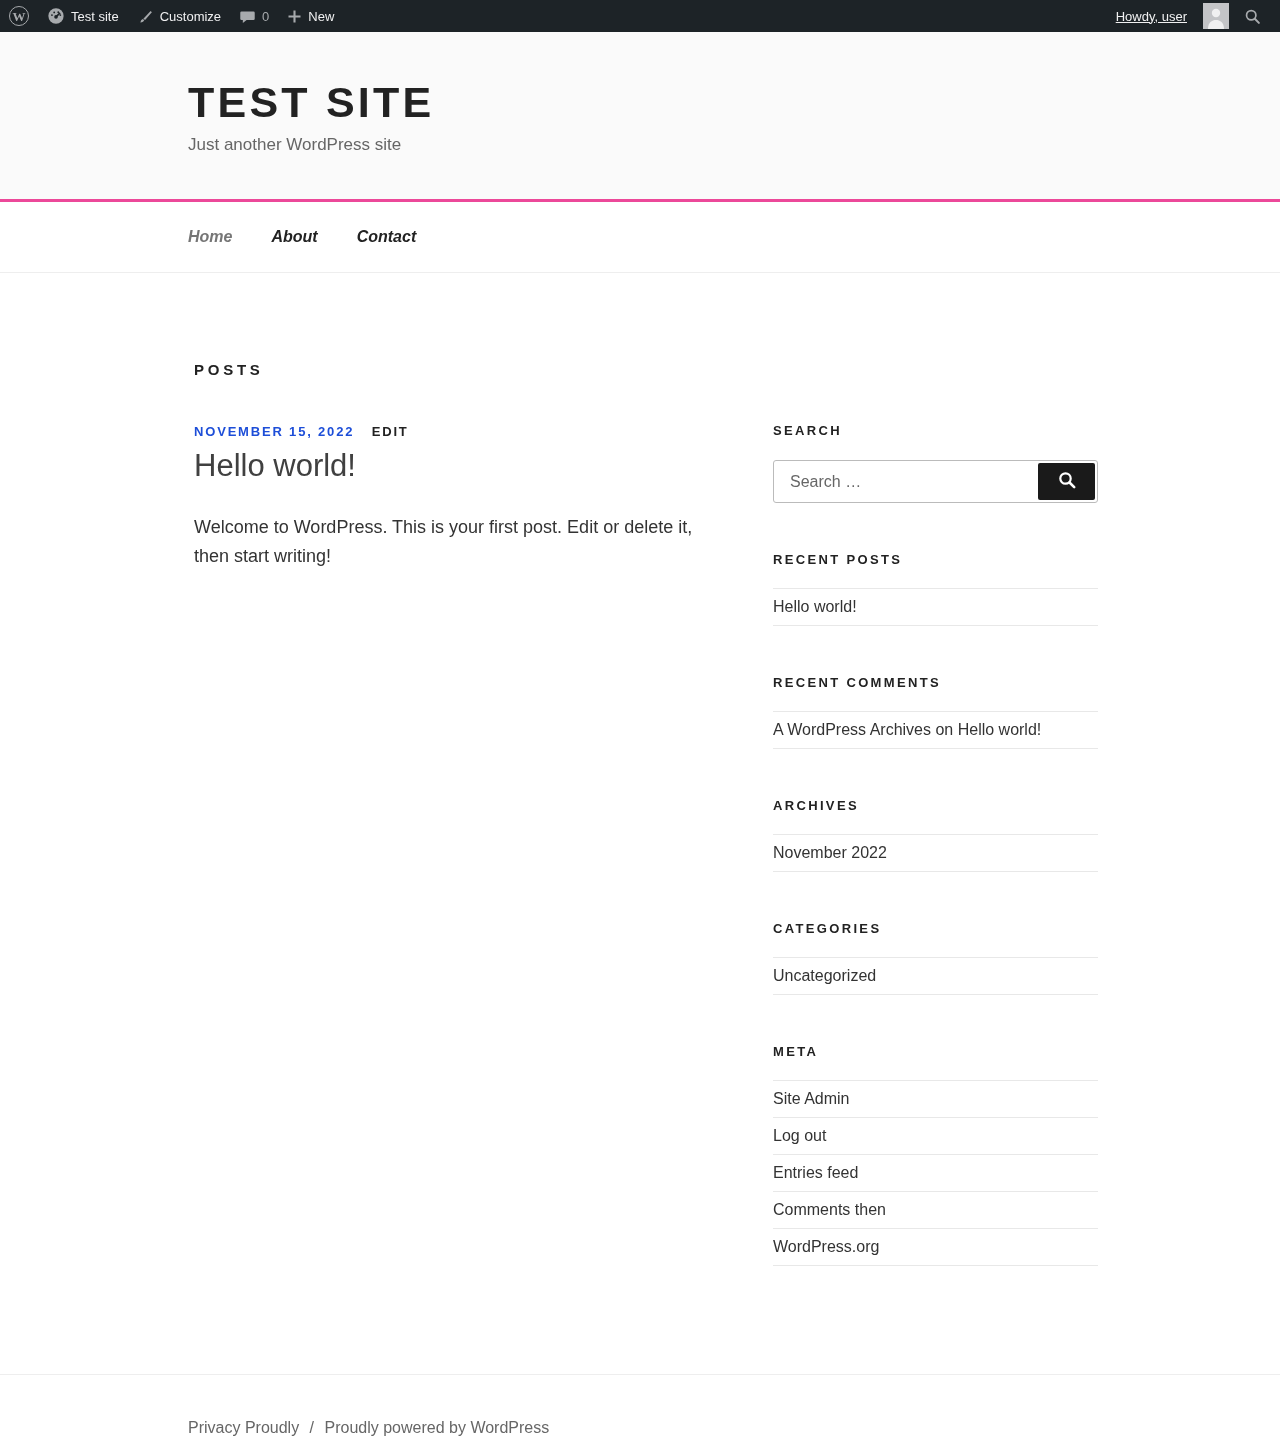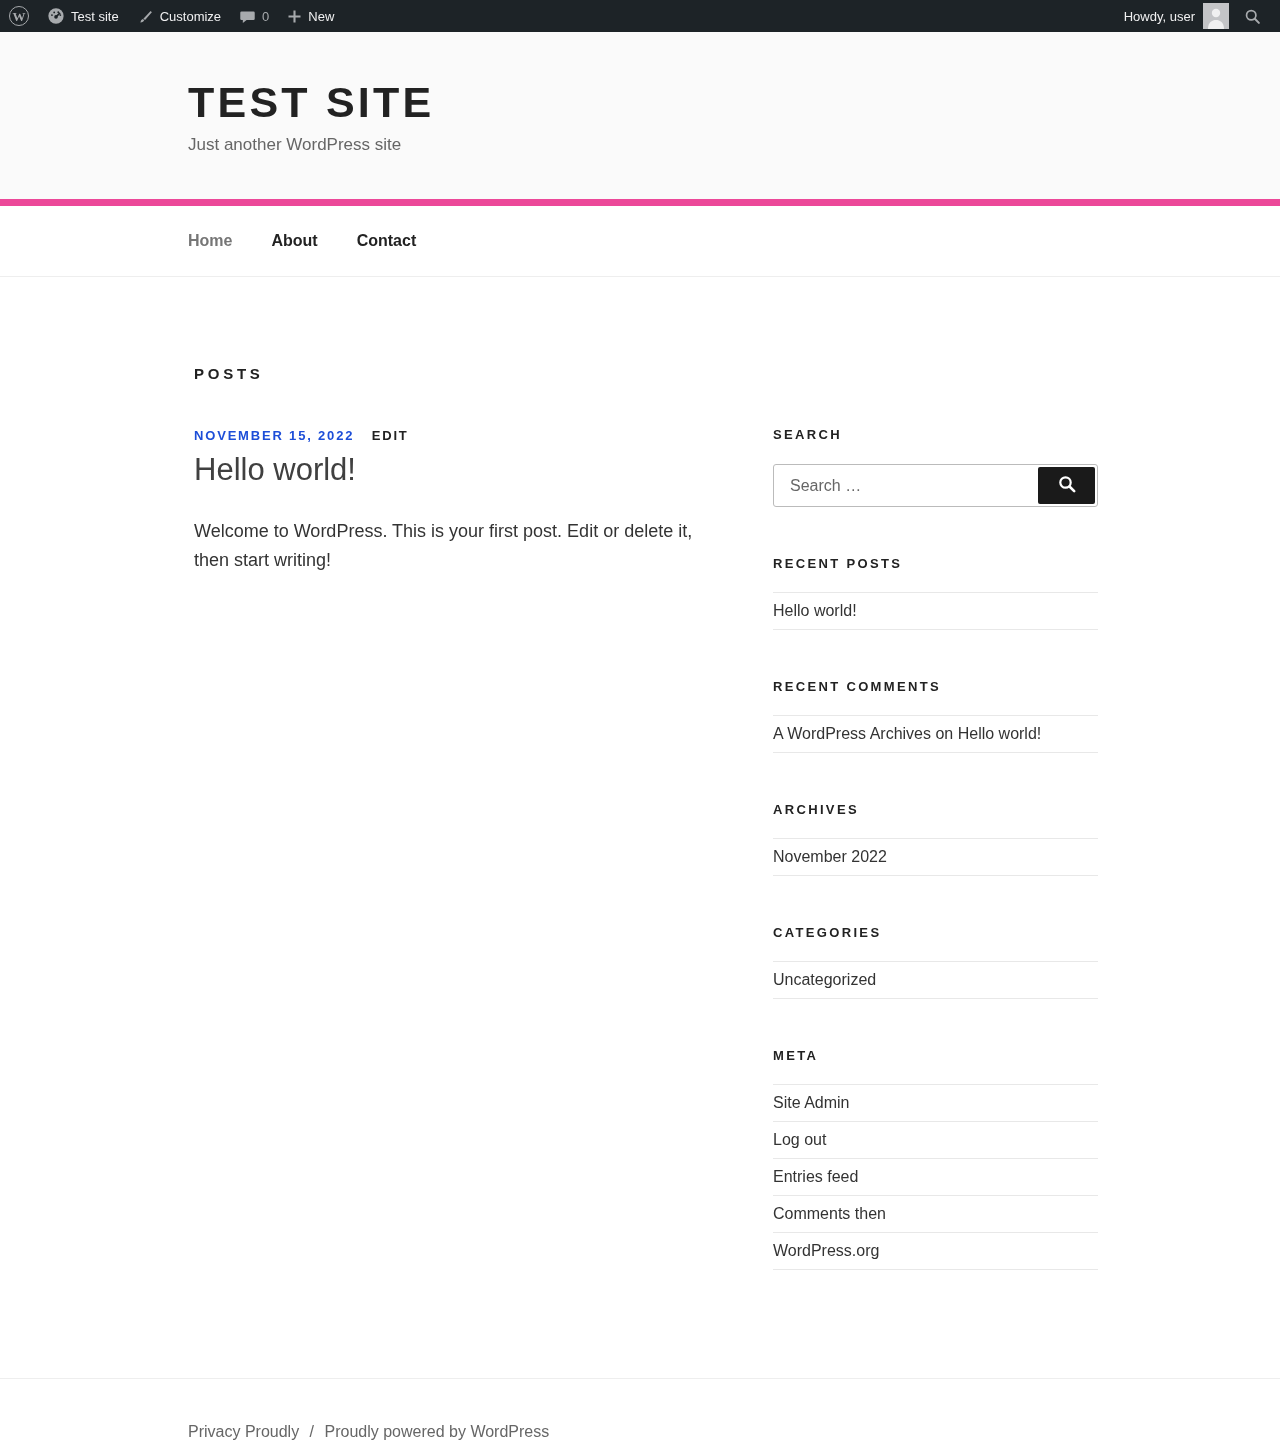--- a/index.html
+++ b/index.html
@@ -19,36 +19,36 @@
   .ab-left, .ab-right { display:flex; align-items:center; height:32px; }
   .ab-item { display:flex; align-items:center; gap:6px; padding:0 9px; height:32px; color:#f0f0f1; }
   .ab-item .ab-ico { display:flex; align-items:center; }
   .ab-count { color:#a7aaad; }
   .wp-logo-ring {
     width:20px; height:20px; border-radius:50%;
     border:1.6px solid #a7aaad; display:flex; align-items:center; justify-content:center;
     color:#a7aaad; font-family:"Liberation Serif","DejaVu Serif",serif;
     font-size:13px; font-weight:bold; line-height:1;
   }
-  .howdy { display:flex; align-items:center; gap:8px; padding:0 6px; }
+  .howdy { display:flex; align-items:center; gap:16px; padding:0 6px;text-decoration:underline; }
   .avatar {
     width:26px; height:26px; background:#c3c4c7; display:flex; align-items:flex-end; justify-content:center; overflow:hidden;
   }
 
   
   .site-header { background:#fafafa; padding:47px 0 44px 0; }
   .wrap { width:904px; margin:0 auto; }
   .site-title {
     font-size:43px; font-weight:bold; letter-spacing:0.075em;
     color:#222; text-transform:uppercase; line-height:1.1;
   }
   .site-tagline { font-size:17px; color:#666; margin-top:9px; }
 
   
-  .main-nav { background:#fff; border-top:7px solid #ec4899; border-bottom:1px solid #eee; }
+  .main-nav { background:#fff; border-top:3px solid #ec4899; border-bottom:1px solid #eee;font-style:italic; }
   .main-nav .wrap { display:flex; gap:39px; }
   .nav-link { display:block; padding:26px 0; font-size:16px; font-weight:bold; color:#222; }
   .nav-link.current { color:#767676; }
 
   
   .content-area { padding:88px 0 108px 12px; background:#fff; }
   .content-cols { display:flex; justify-content:space-between; align-items:flex-start; }
   .col-main { width:524px; }
   .col-sidebar { width:325px; margin-top:62px; }
 

